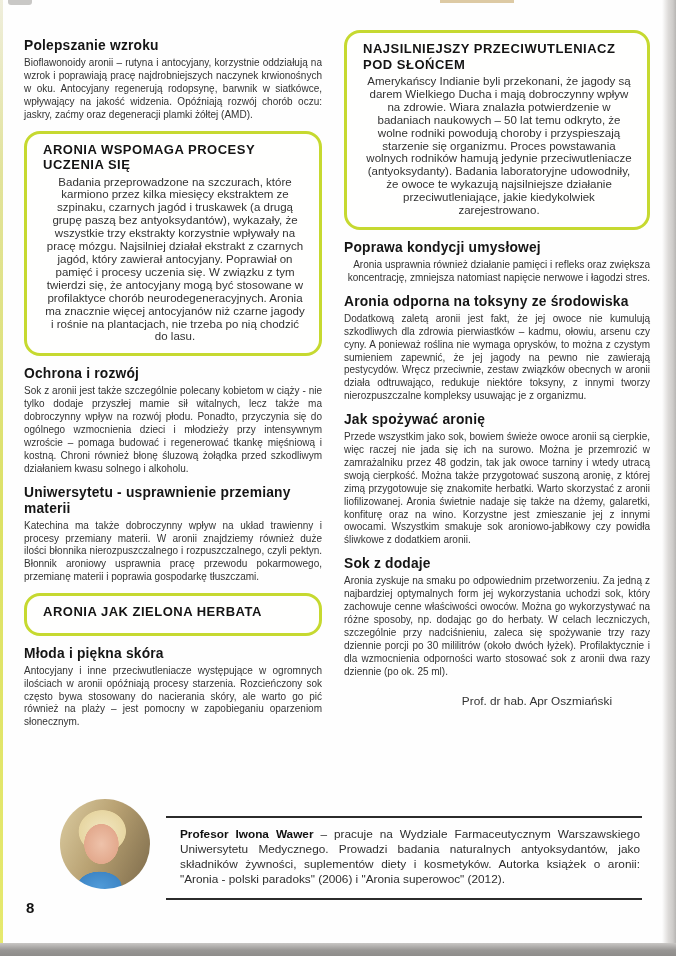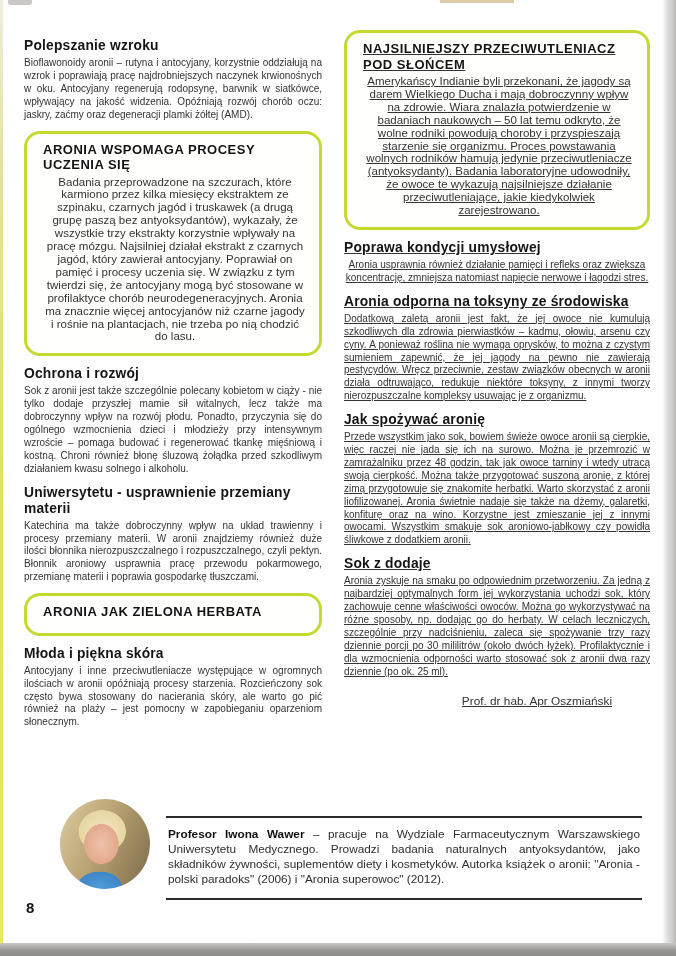--- a/index.html
+++ b/index.html
@@ -29,31 +29,31 @@
     background:#bcbab8; border-radius:0 0 3px 3px; opacity:.8;
   }
   .mark-top-tan {
     position:absolute; left:440px; top:0; width:74px; height:3px;
     background:#d9c49a; opacity:.9;
   }
 
   
   .col { position:absolute; }
   .col-left  { left:24px;  top:38px; width:298px; }
-  .col-right { left:344px; top:30px; width:306px;text-decoration:underline; }
+  .col-right { left:344px; top:30px; width:306px; }
 
   h2.sec-title {
     font-size:13.8px; font-weight:bold; color:#151515;
     letter-spacing:.2px; line-height:16px; margin:0 0 3px;
   }
   p.body {
     font-size:10px; line-height:12.9px; color:#333;
     text-align:justify; margin:0 0 9px;
   }
-  p.body.ragged { text-align:center; }
+  p.body.ragged { text-align:right; }
 
   .green-box {
     border:3px solid #c6d930;
     border-radius:16px;
     background:#fffffe;
     padding:8px 12px 10px 16px;
     margin:0 0 10px;
   }
   .green-box .box-title {
     font-size:13px; font-weight:bold; color:#141414;
@@ -81,21 +81,21 @@
       radial-gradient(ellipse 40px 36px at 47% 36%, #f2e7c2 0%, #e7d6a2 58%, rgba(0,0,0,0) 60%),
       linear-gradient(115deg,#dcCda2 0%,#b9a273 45%,#7c6a4a 100%);
   }
   .footer-bio {
     position:absolute; left:166px; top:816px; width:476px;
     border-top:2px solid #2b2b2b;
     border-bottom:2px solid #2b2b2b;
     padding:9px 2px 11px;
   }
   .footer-bio p {
-    font-size:11.8px; line-height:14.9px; text-align:justify; color:#2e2e2e;
+    font-size:11.8px; line-height:14.9px; text-align:justify; color:#2e2e2e;margin-left:12px;
   }
   .footer-bio .bio-name { font-weight:bold; color:#111; }
 
   .page-number {
     position:absolute; left:26px; top:899px;
     font-size:15px; font-weight:bold; color:#111;
   }
 </style>
 </head>
 <body>

